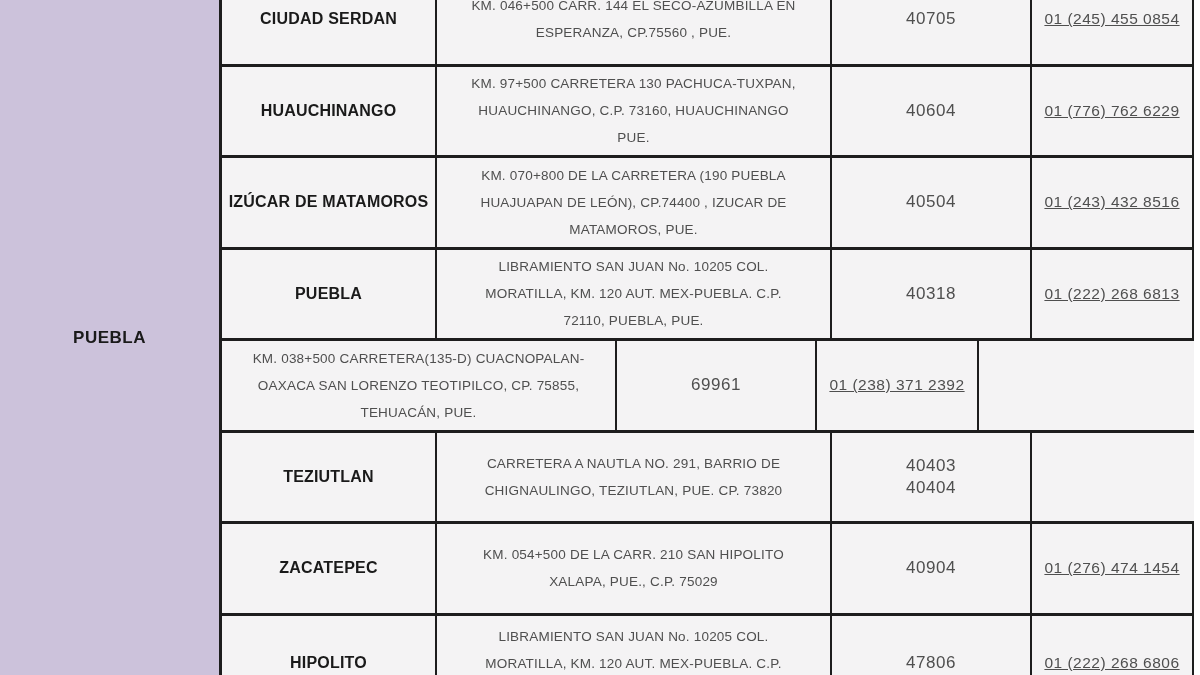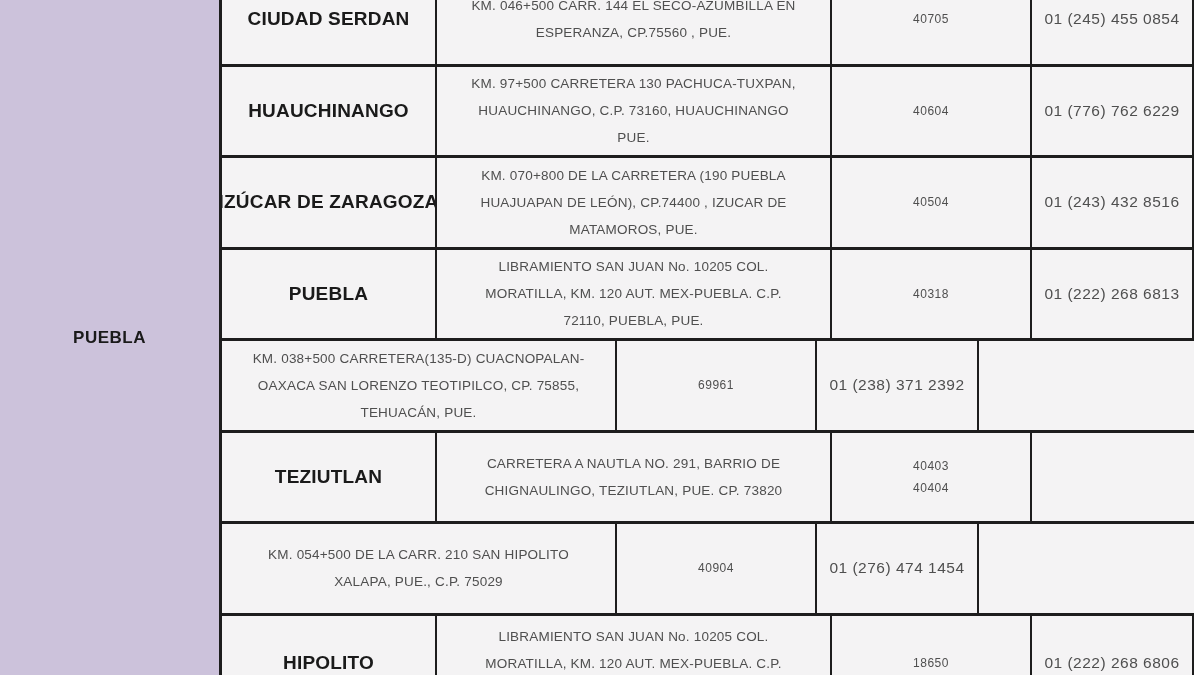--- a/index.html
+++ b/index.html
@@ -57,44 +57,45 @@
     border-right: 2px solid var(--border-color);
     padding: 2px 8px;
     overflow: hidden;
   }
   .c-city  { width: 215px; }
   .c-addr  { width: 395px; padding: 2px 10px; }
   .c-code  { width: 200px; }
   .c-phone { width: 162px; }
   .city {
     font-weight: bold;
-    font-size: 19px;
+    font-size: 16px;
     letter-spacing: 0.2px;
     color: var(--city-text);
     white-space: nowrap;
   }
   .addr {
     font-size: 13.5px;
     line-height: 27px;
     color: var(--body-text);
     letter-spacing: 0.2px;
     white-space: pre-line;
   }
   .code {
-    font-size: 12px;
+    font-size: 17px;
     line-height: 22px;
     color: var(--body-text);
     letter-spacing: 0.5px;
     white-space: pre-line;
   }
   .phone {
     font-size: 15.5px;
     color: var(--body-text);
     letter-spacing: 0.5px;
     white-space: nowrap;
+    text-decoration: underline;
   }
 </style>
 </head>
 <body>
 
 <div class="viewport">
 
   <div class="state-cell">
     <span class="state-label">PUEBLA</span>
   </div>
@@ -129,21 +130,21 @@
       <div class="cell c-code">
           <span class="code">40604</span>
         </div>
       <div class="cell c-phone">
           <span class="phone">01 (776) 762 6229</span>
         </div>
     </div>
 
     <div class="row">
       <div class="cell c-city">
-          <span class="city">IZÚCAR DE ZARAGOZA</span>
+          <span class="city">IZÚCAR DE MATAMOROS</span>
         </div>
       <div class="cell c-addr">
           <span class="addr">KM. 070+800 DE LA CARRETERA (190 PUEBLA
 HUAJUAPAN DE LEÓN), CP.74400 , IZUCAR DE
 MATAMOROS, PUE.</span>
         </div>
       <div class="cell c-code">
           <span class="code">40504</span>
         </div>
       <div class="cell c-phone">
@@ -190,20 +191,23 @@
           <span class="addr">CARRETERA A NAUTLA NO. 291, BARRIO DE
 CHIGNAULINGO, TEZIUTLAN, PUE. CP. 73820</span>
         </div>
       <div class="cell c-code">
           <span class="code">40403
 40404</span>
         </div>
     </div>
 
     <div class="row">
+      <div class="cell c-city">
+          <span class="city">ZACATEPEC</span>
+        </div>
       <div class="cell c-addr">
           <span class="addr">KM. 054+500 DE LA CARR. 210 SAN HIPOLITO
 XALAPA, PUE., C.P. 75029</span>
         </div>
       <div class="cell c-code">
           <span class="code">40904</span>
         </div>
       <div class="cell c-phone">
           <span class="phone">01 (276) 474 1454</span>
         </div>
@@ -212,21 +216,21 @@
     <div class="row">
       <div class="cell c-city">
           <span class="city">HIPOLITO</span>
         </div>
       <div class="cell c-addr">
           <span class="addr">LIBRAMIENTO SAN JUAN No. 10205 COL.
 MORATILLA, KM. 120 AUT. MEX-PUEBLA. C.P.
 72110, PUEBLA, PUE.</span>
         </div>
       <div class="cell c-code">
-          <span class="code">18650</span>
+          <span class="code">47806</span>
         </div>
       <div class="cell c-phone">
           <span class="phone">01 (222) 268 6806</span>
         </div>
     </div>
 
   </div>
 </div>
 
 </body></html>

